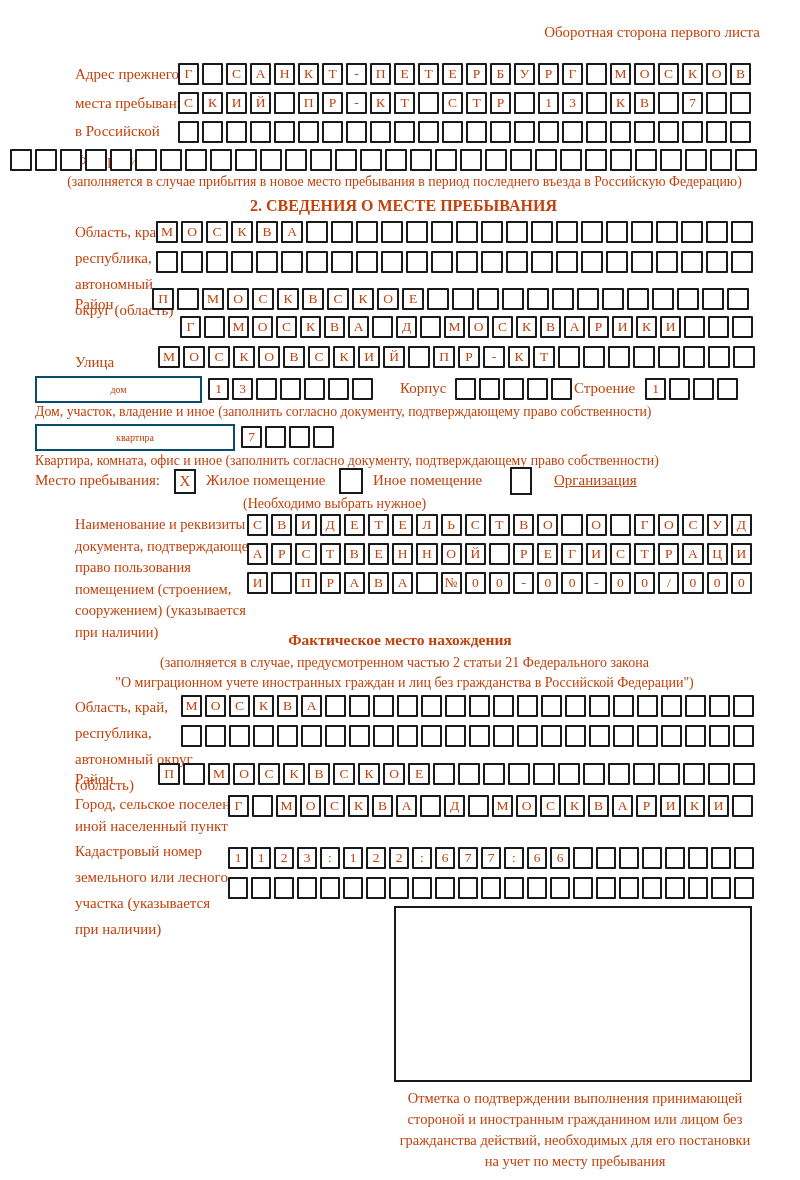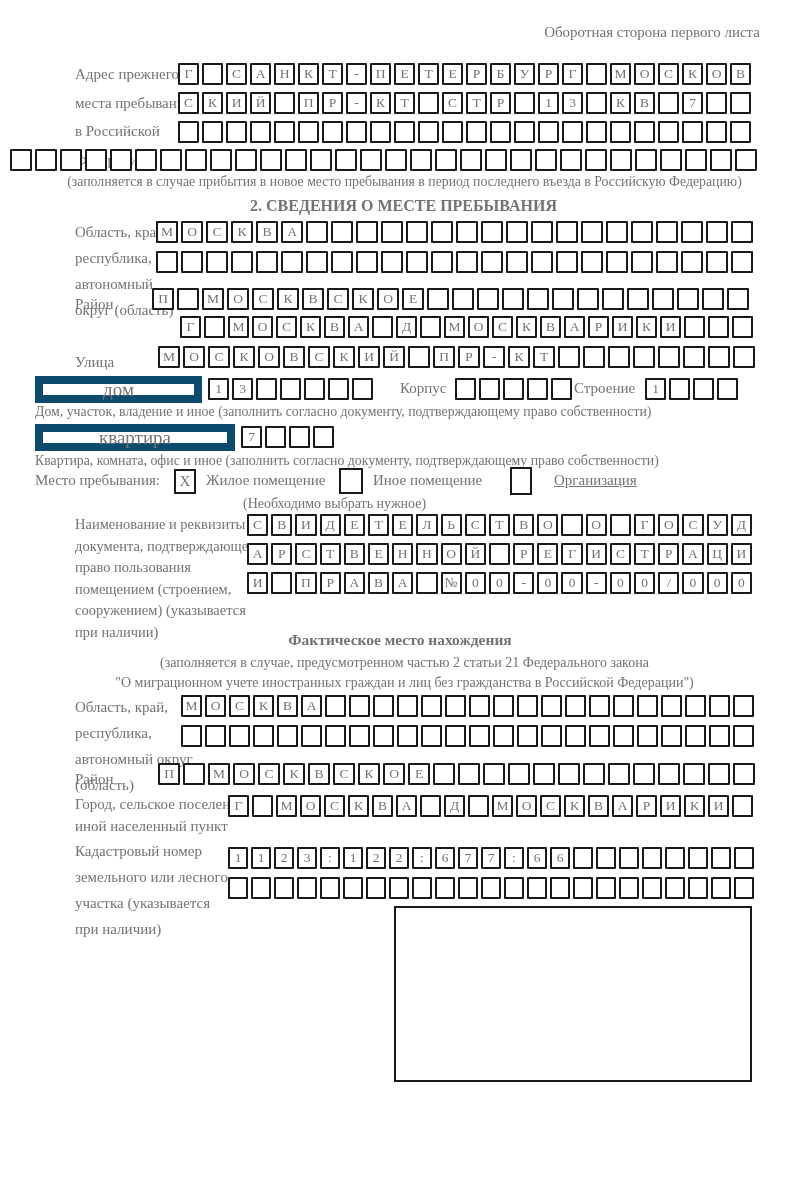--- a/index.html
+++ b/index.html
@@ -1,20 +1,20 @@
 <!DOCTYPE html>
 <html><head>
 <meta charset="utf-8">
 <style>
   html,body{margin:0;padding:0;background:#fff;}
   #page{
     position:relative;
     width:800px;height:1180px;
     background:#ffffff;
-    color:#737373;
+    color:#c2410c;
     font-family:"Liberation Serif","DejaVu Serif",serif;
     overflow:hidden;
   }
   .abs{position:absolute;}
   .lbl{position:absolute;white-space:pre-line;font-size:15px;line-height:26px;margin-left:40px;}
   .cap{position:absolute;font-size:13.8px;}
   .center{position:absolute;left:9px;right:0;text-align:center;}
   .cellrow{position:absolute;display:flex;gap:3px;}
   .cell{
     flex:none;
@@ -22,22 +22,22 @@
     border:2px solid #1a1a1a;border-radius:1px;
     box-sizing:border-box;
     display:flex;align-items:center;justify-content:center;
     font-size:13.5px;background:#fff;
   }
   .cbox{
     position:absolute;border:2px solid #1a1a1a;box-sizing:border-box;background:#fff;
     display:flex;align-items:center;justify-content:center;font-size:15px;
   }
   .wbox{
-    position:absolute;border:8px solid #0c4a6e;box-sizing:border-box;background:#fff;
-    display:flex;align-items:center;justify-content:center;font-size:19px;
+    position:absolute;border:2px solid #0c4a6e;box-sizing:border-box;background:#fff;
+    display:flex;align-items:center;justify-content:center;font-size:10px;
   }
   .title{position:absolute;left:0;right:0;text-align:center;font-weight:bold;}
   .bigbox{position:absolute;border:2px solid #1a1a1a;box-sizing:border-box;background:#fff;}
 </style>
 </head>
 <body>
 
 <div id="page">
 
   <div class="abs" style="top:24px;right:40px;font-size:15px;">Оборотная сторона первого листа</div>
@@ -586,14 +586,18 @@
       <span class="cell"></span>
       <span class="cell"></span>
       <span class="cell"></span>
       <span class="cell"></span>
       <span class="cell"></span>
       <span class="cell"></span>
       <span class="cell"></span>
     </div>
 
   <div class="bigbox" style="left:394px;top:906px;width:358px;height:176px;"></div>
+  <div class="abs" style="left:365px;top:1088px;width:420px;text-align:center;font-size:14.5px;line-height:21px;white-space:pre-line;">Отметка о подтверждении выполнения принимающей
+стороной и иностранным гражданином или лицом без
+гражданства действий, необходимых для его постановки
+на учет по месту пребывания</div>
 
 </div>
 
 </body></html>

